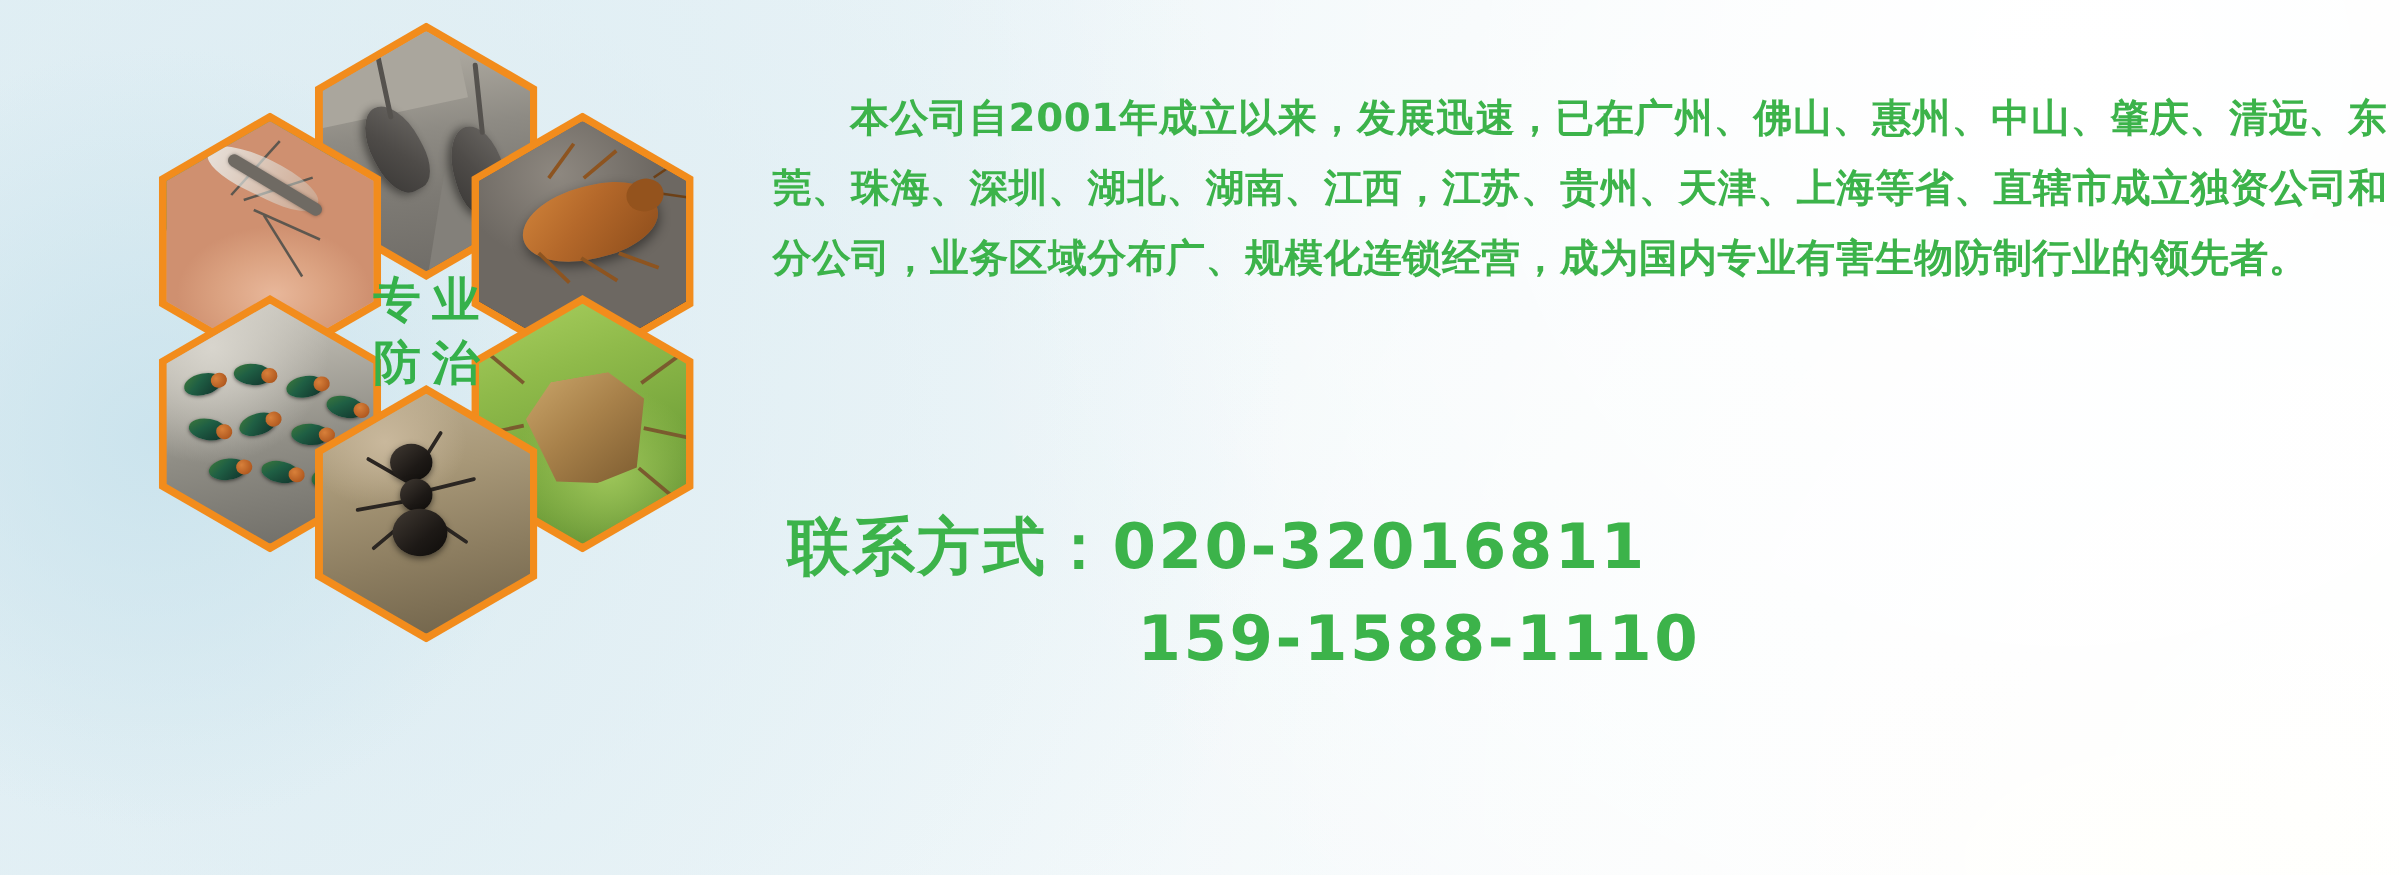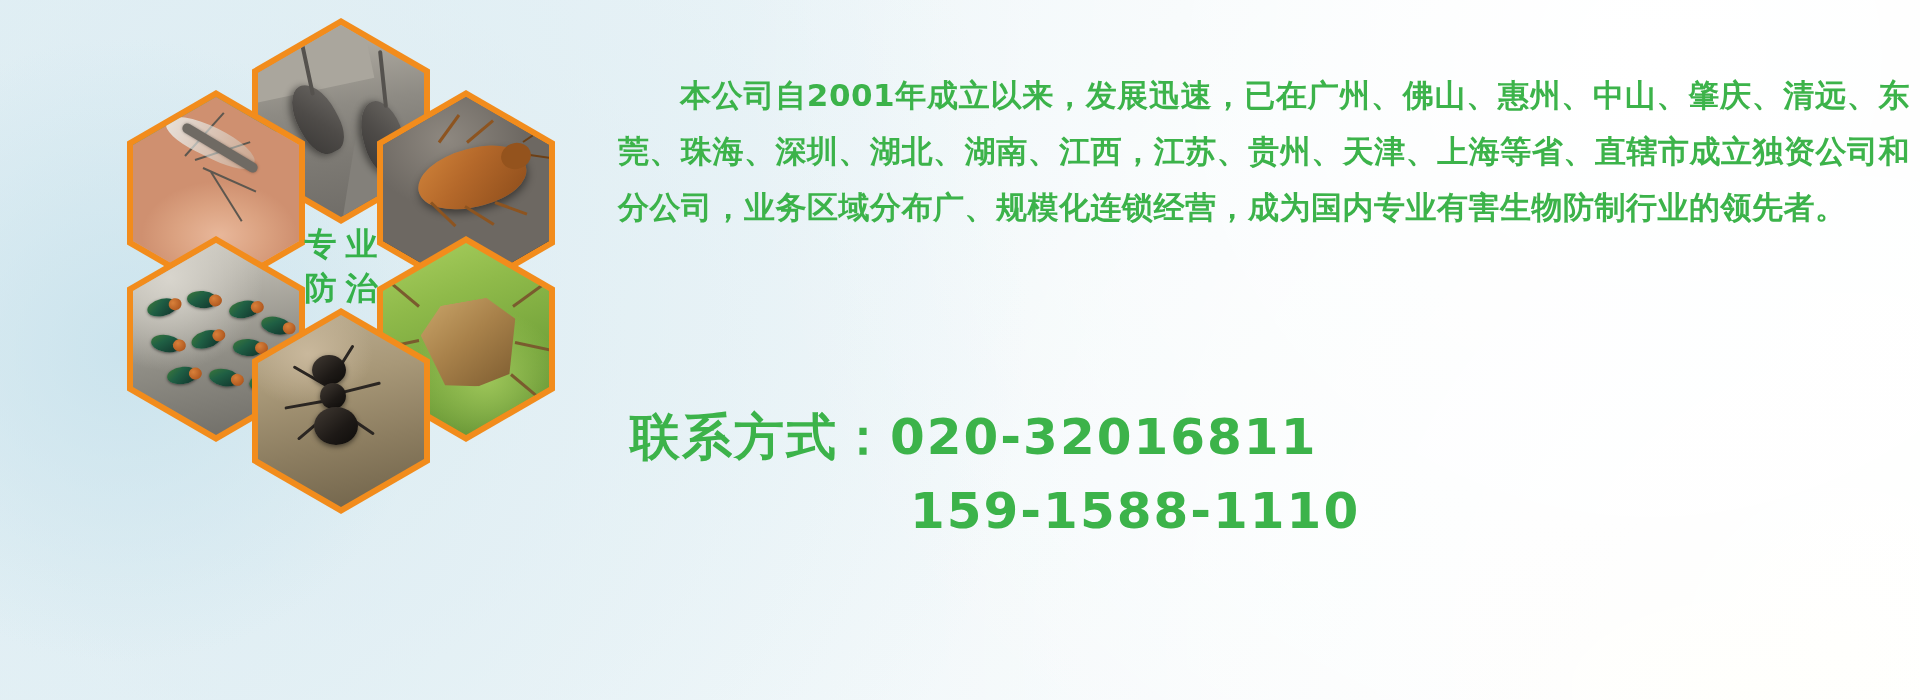--- a/index.html
+++ b/index.html
@@ -48,21 +48,21 @@
   .hex.h-flies{left:49px;top:222px;}
   .hex.h-ant{left:174px;top:294px;}
 
   
   .hexlabel{
     position:absolute;left:174px;top:149px;width:178px;height:206px;
     display:flex;flex-direction:column;align-items:center;justify-content:center;
     gap:12px;z-index:5;
   }
   .hexlabel span{
-    color:#35b14a;font-size:32px;font-weight:700;letter-spacing:9px;
+    color:#35b14a;font-size:38px;font-weight:700;letter-spacing:9px;
     text-indent:9px;line-height:1;
     font-family:Liberation Sans, sans-serif;
   }
 
   
   .art.mosquito{
     background:
       radial-gradient(ellipse 60% 36% at 52% 72%, #e8b79a 0%, #dba281 44%, #cf9070 78%),
       linear-gradient(160deg,#7fae4b 0%,#5f8f37 34%,#cf9a78 35%,#e3b191 100%);
   }

